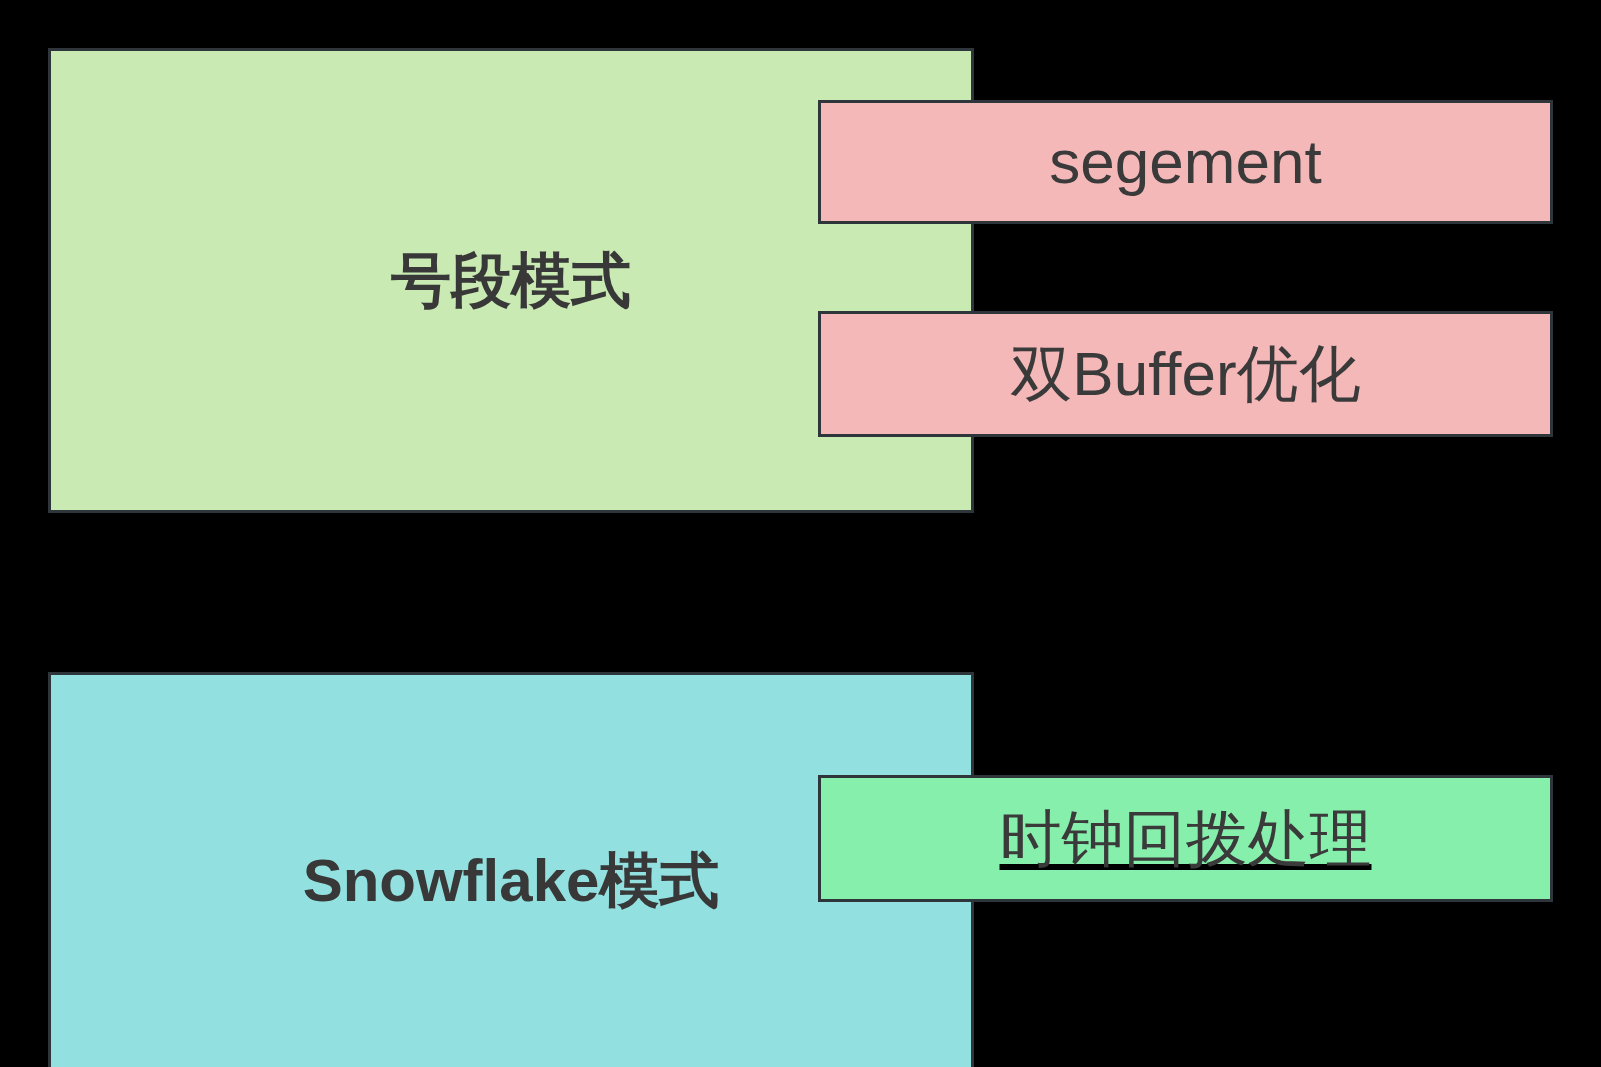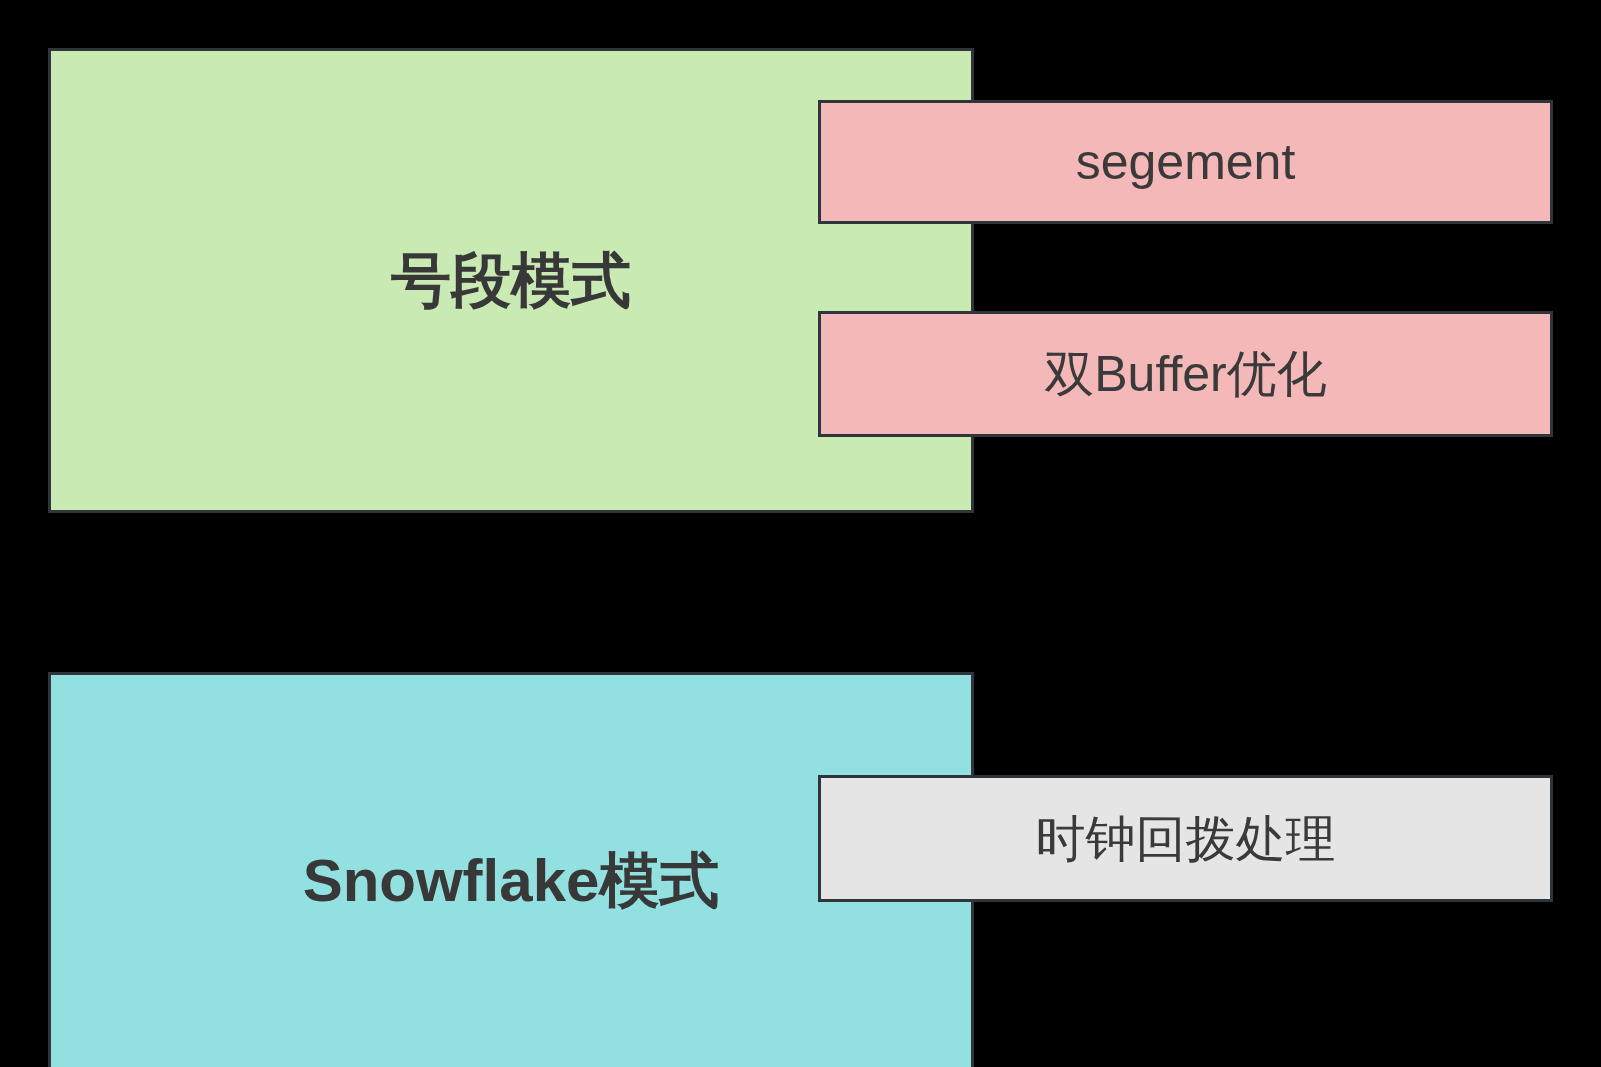--- a/index.html
+++ b/index.html
@@ -38,21 +38,21 @@
     white-space: nowrap;
     line-height: 1;
   }
   .label--mode {
     font-size: 60px;
     font-weight: bold;
     color: #383838;
     letter-spacing: 0px;
   }
   .label--feature {
-    font-size: 50px;
+    font-size: 62px;
     font-weight: 400;
     color: #3a3a3a;
   }
 </style>
 </head>
 <body>
 
 <div class="stage">
 
   <div class="node node--parent node--segment-mode" style="background-color: rgb(202, 234, 179);">
@@ -64,17 +64,17 @@
   </div>
 
   <div class="node node--child node--double-buffer" style="background-color: rgb(244, 184, 184);">
     <span class="label label--feature">双Buffer优化</span>
   </div>
 
   <div class="node node--parent node--snowflake-mode" style="background-color: rgb(146, 224, 224);">
     <span class="label label--mode">Snowflake模式</span>
   </div>
 
-  <div class="node node--child node--clock-rollback" style="background-color: #e5e5e5;">
+  <div class="node node--child node--clock-rollback" style="background-color: #86efac; text-decoration: underline;">
     <span class="label label--feature">时钟回拨处理</span>
   </div>
 
 </div>
 
 </body></html>

